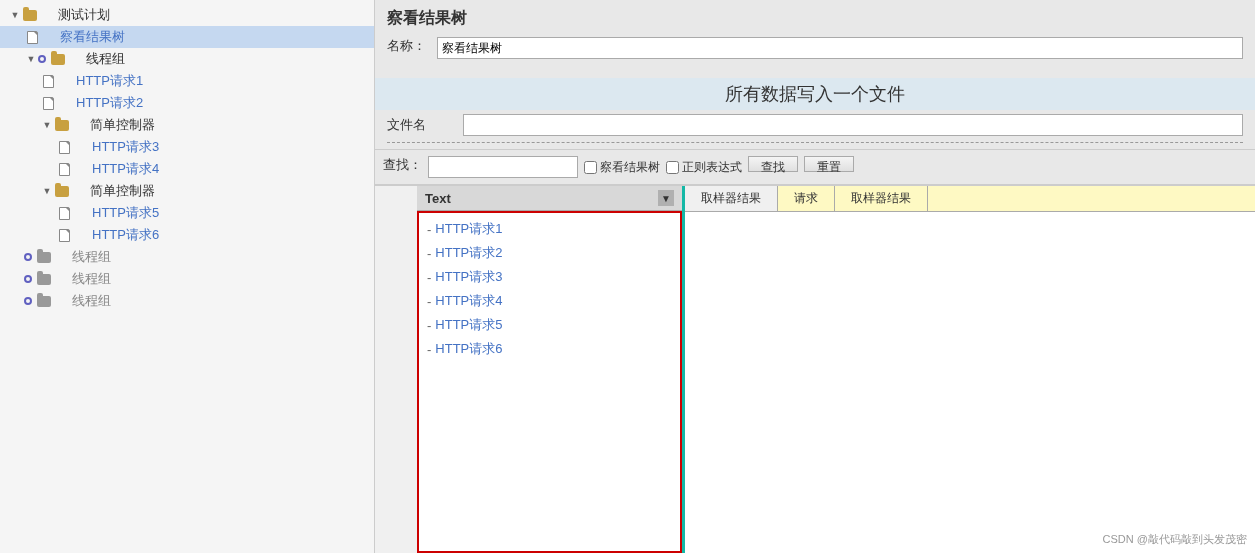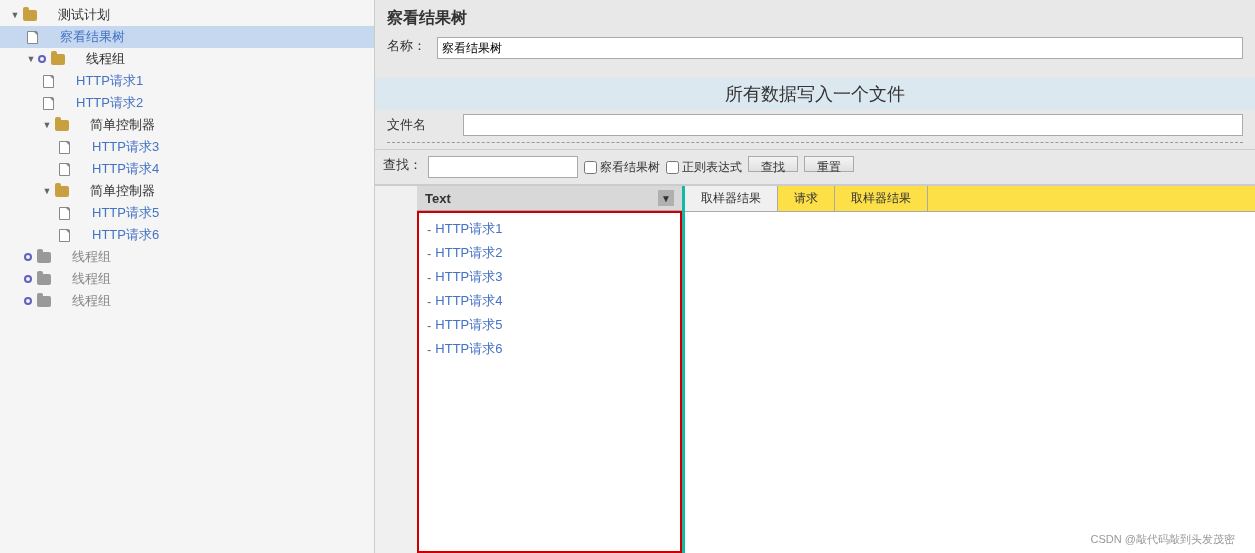--- a/index.html
+++ b/index.html
@@ -324,21 +324,21 @@
 
     
     .right-tabs-panel {
       flex: 1;
       display: flex;
       flex-direction: column;
     }
 
     .tabs-header {
       display: flex;
-      background: #fde047;
+      background: #fef9c3;
       border-bottom: 1px solid #aaa;
     }
 
     .tab {
       padding: 4px 16px;
       cursor: pointer;
       color: #333;
       border-right: 1px solid #aaa;
       font-size: 12px;
     }
@@ -349,21 +349,21 @@
 
     .tab-content {
       flex: 1;
       background: white;
     }
 
     
     .watermark {
       position: absolute;
       bottom: 6px;
-      right: 20px;
+      right: 8px;
       font-size: 11px;
       color: #999;
     }
   </style>
 </head>
 <body>
 
 <div class="main-container">
 
   <div class="left-panel">

